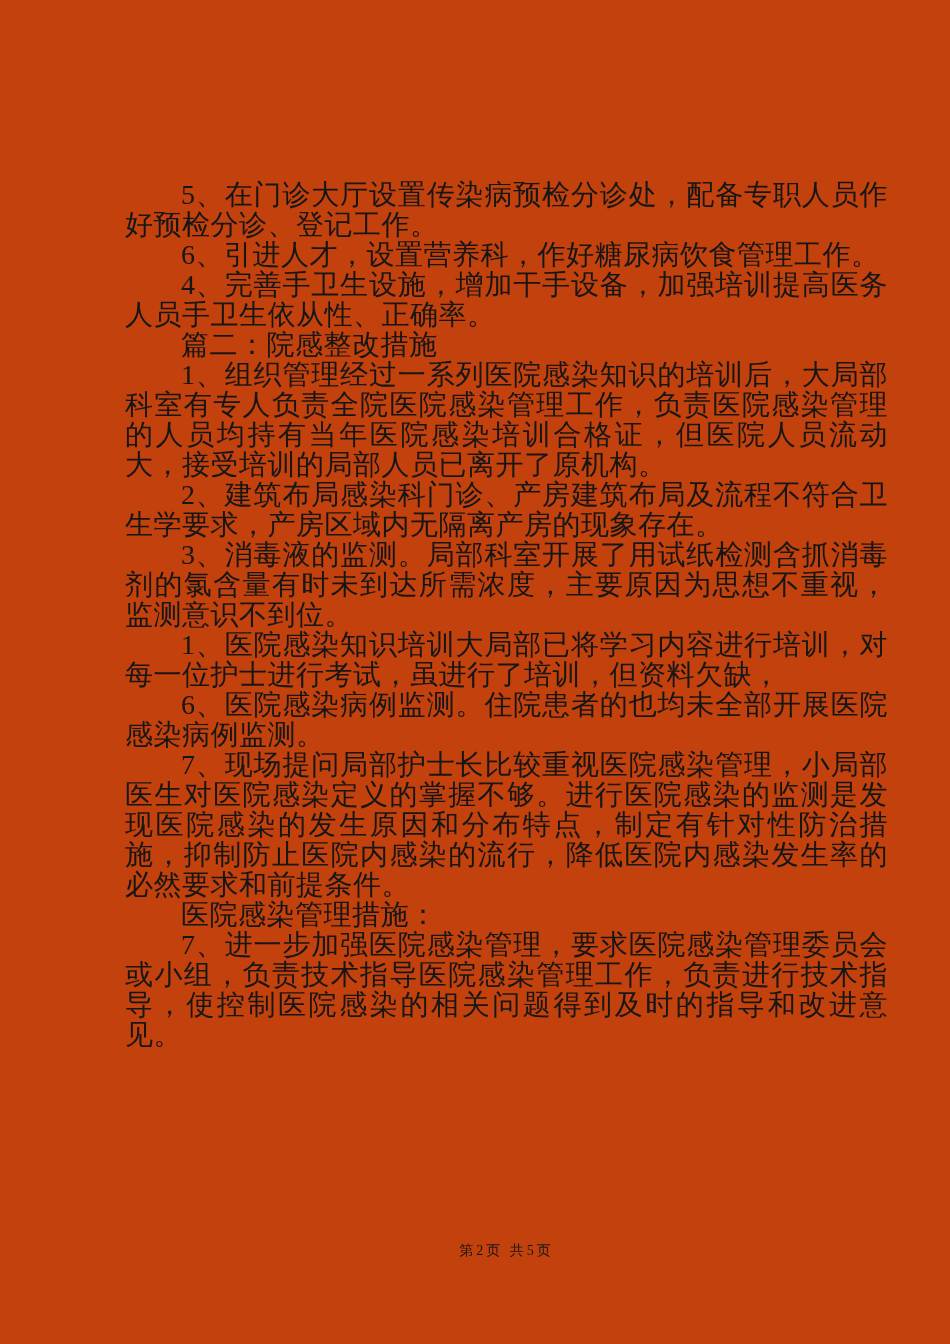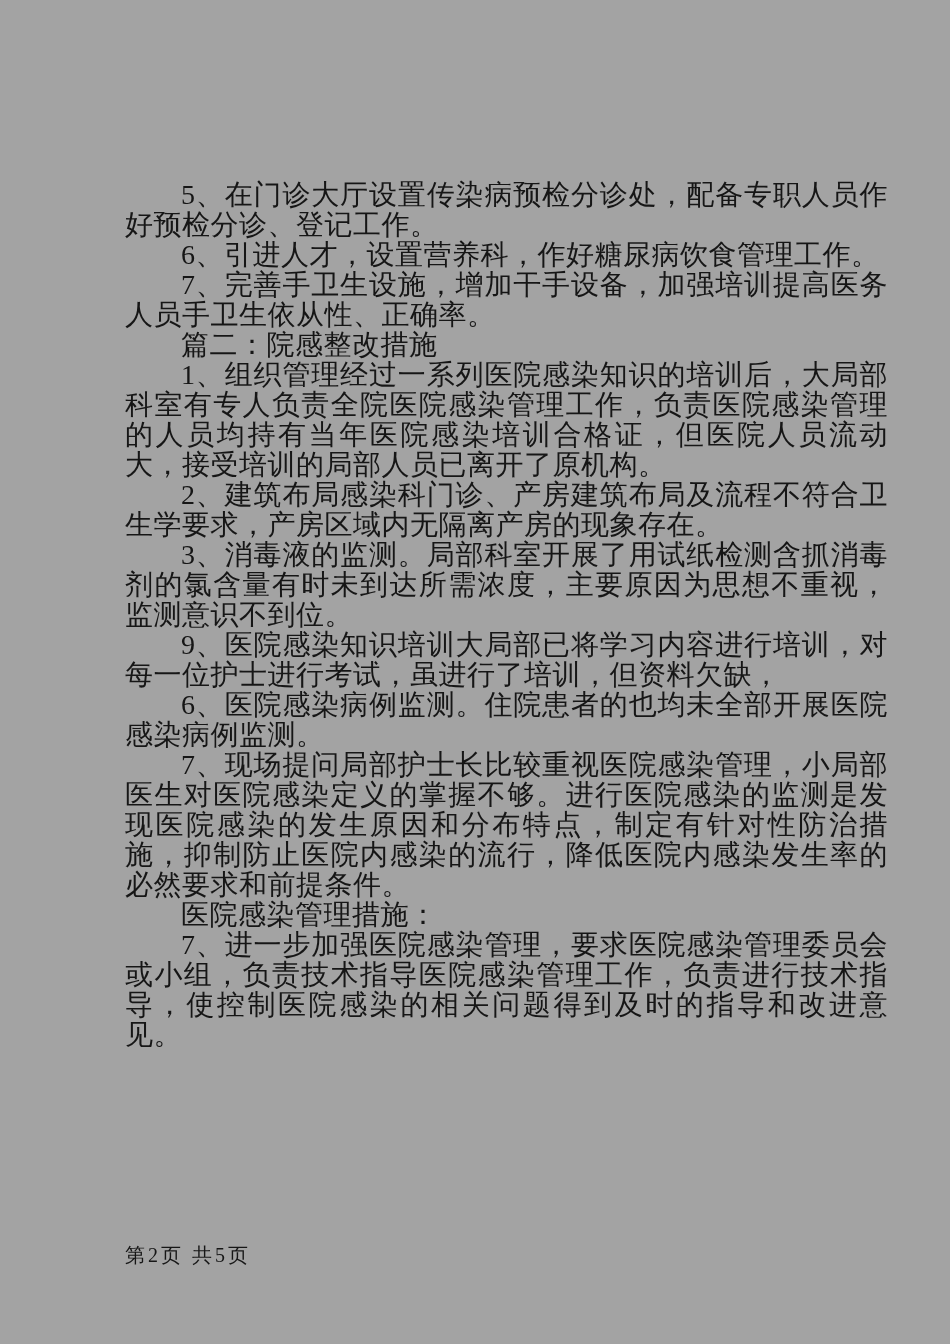--- a/index.html
+++ b/index.html
@@ -4,21 +4,21 @@
 <style>
   html, body {
     margin: 0;
     padding: 0;
     background: #ffffff;
   }
   .page {
     position: relative;
     width: 950px;
     height: 1344px;
-    background: #a3a3a3;
+    background: #c2410c;
     overflow: hidden;
     font-family: "Liberation Serif", "DejaVu Serif", serif;
     color: #161616;
   }
   .body-text {
     position: absolute;
     left: 125px;
     top: 180px;
     width: 763px;
   }
@@ -30,37 +30,38 @@
     text-align: justify;
     text-indent: 2em;
     letter-spacing: 0.5px;
     word-break: break-all;
   }
   .page-footer {
     position: absolute;
     left: 125px;
     top: 1242px;
     width: 763px;
-    font-size: 20px;
+    text-align: center;
+    font-size: 14px;
     letter-spacing: 3px;
     color: #161616;
   }
 </style>
 </head>
 <body>
 
 <div class="page">
   <div class="body-text">
     <p>5、在门诊大厅设置传染病预检分诊处，配备专职人员作好预检分诊、登记工作。</p>
     <p>6、引进人才，设置营养科，作好糖尿病饮食管理工作。</p>
-    <p>7、完善手卫生设施，增加干手设备，加强培训提高医务人员手卫生依从性、正确率。</p>
+    <p>4、完善手卫生设施，增加干手设备，加强培训提高医务人员手卫生依从性、正确率。</p>
     <p>篇二：院感整改措施</p>
     <p>1、组织管理经过一系列医院感染知识的培训后，大局部科室有专人负责全院医院感染管理工作，负责医院感染管理的人员均持有当年医院感染培训合格证，但医院人员流动大，接受培训的局部人员已离开了原机构。</p>
     <p>2、建筑布局感染科门诊、产房建筑布局及流程不符合卫生学要求，产房区域内无隔离产房的现象存在。</p>
     <p>3、消毒液的监测。局部科室开展了用试纸检测含抓消毒剂的氯含量有时未到达所需浓度，主要原因为思想不重视，监测意识不到位。</p>
-    <p>9、医院感染知识培训大局部已将学习内容进行培训，对每一位护士进行考试，虽进行了培训，但资料欠缺，</p>
+    <p>1、医院感染知识培训大局部已将学习内容进行培训，对每一位护士进行考试，虽进行了培训，但资料欠缺，</p>
     <p>6、医院感染病例监测。住院患者的也均未全部开展医院感染病例监测。</p>
     <p>7、现场提问局部护士长比较重视医院感染管理，小局部医生对医院感染定义的掌握不够。进行医院感染的监测是发现医院感染的发生原因和分布特点，制定有针对性防治措施，抑制防止医院内感染的流行，降低医院内感染发生率的必然要求和前提条件。</p>
     <p>医院感染管理措施：</p>
     <p>7、进一步加强医院感染管理，要求医院感染管理委员会或小组，负责技术指导医院感染管理工作，负责进行技术指导，使控制医院感染的相关问题得到及时的指导和改进意见。</p>
   </div>
   <div class="page-footer">第2页 共5页</div>
 </div>
 
 </body></html>

